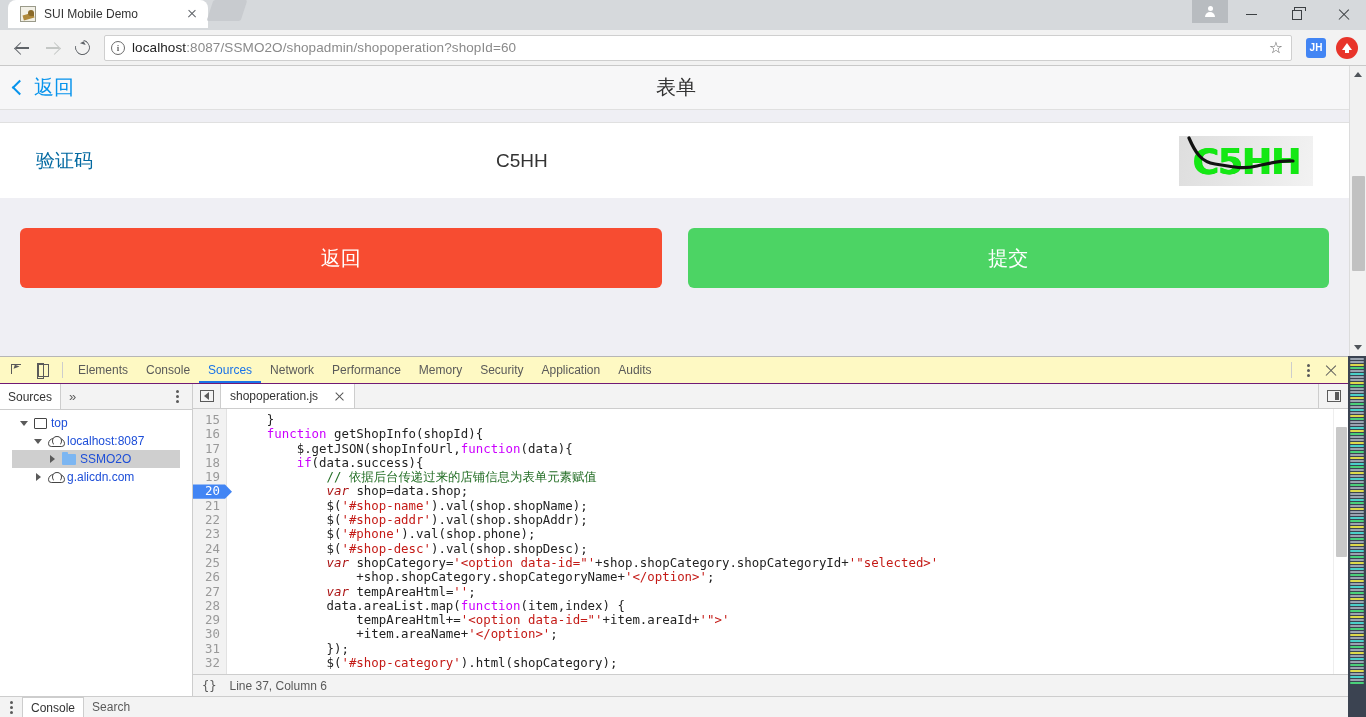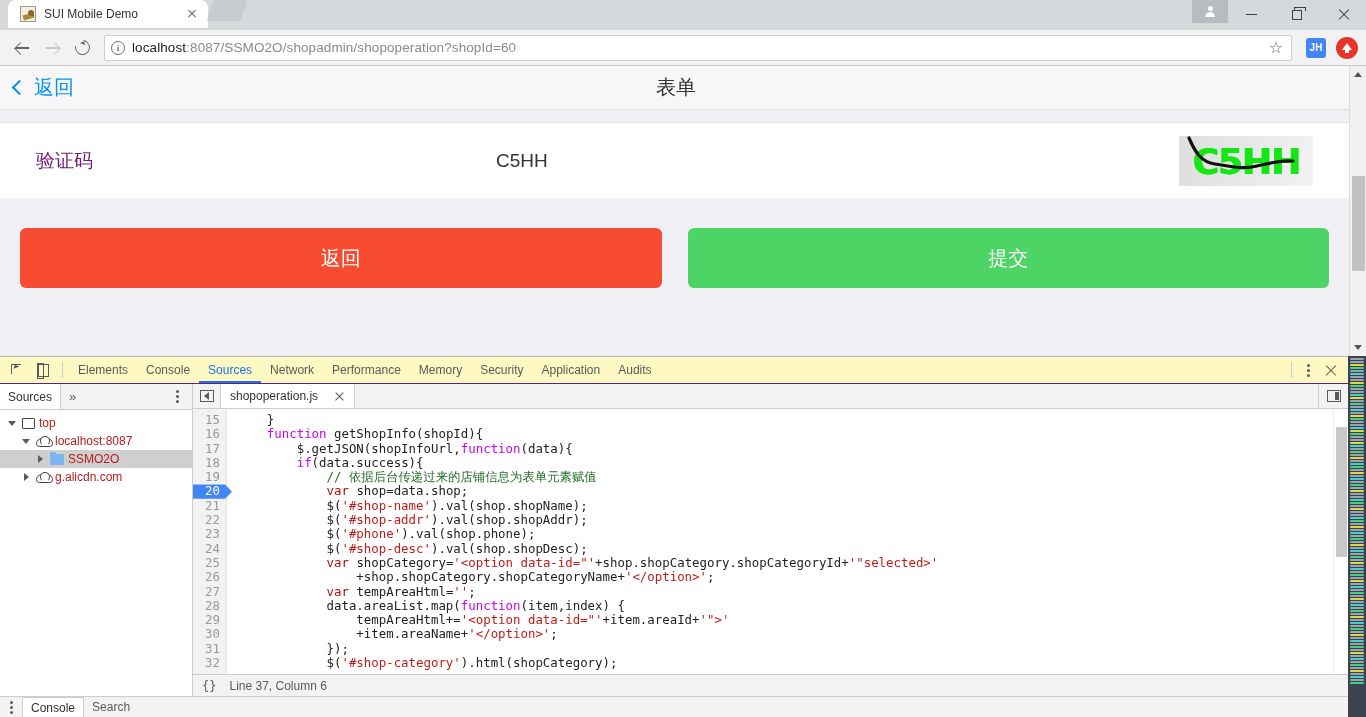--- a/index.html
+++ b/index.html
@@ -177,21 +177,21 @@
   .m-title {
     position: absolute; left: 3px; right: 0; text-align: center;
     font-size: 20px; color: #333; pointer-events: none;
   }
 
   .m-list { background: #fff; margin-top: 12px; }
   .m-row {
     height: 76px; display: flex; align-items: center;
     border-top: 1px solid #e0e0e0; padding: 0 36px;
   }
-  .m-label { font-size: 19px; color: #701a75; width: 430px; }
+  .m-label { font-size: 19px; color: #0369a1; width: 430px; }
   .m-captcha-text { font-size: 19px; color: #333; flex: 1; text-align: left; padding-left: 30px; }
   .captcha-img {
     width: 134px; height: 50px; background: linear-gradient(100deg,#dedede,#f2f2f2);
     position: relative; overflow: hidden; cursor: pointer; flex: 0 0 134px;
   }
   .captcha-chars {
     position: absolute; left: 3px; top: 4px; width: 128px; text-align: center;
     font-family: "DejaVu Sans", sans-serif; font-weight: bold; font-size: 36px;
     color: #14e814; letter-spacing: -1px; line-height: 44px;
     text-shadow: 1px 0 0 #0be00b;
@@ -274,21 +274,21 @@
   .nav-tabbar {
     height: 26px; flex: 0 0 26px; display: flex; align-items: stretch;
     border-bottom: 1px solid #cdcdcd; background: #f3f3f3;
   }
   .nav-tab {
     padding: 0 8px; display: flex; align-items: center; background: #fff;
     border-right: 1px solid #cdcdcd; font-size: 12px; color: #333; cursor: pointer;
   }
   .nav-more { padding: 0 8px; display: flex; align-items: center; color: #5a5a5a; cursor: pointer; font-size: 13px; }
   .nav-kebab { margin-left: auto; display: flex; align-items: center; padding-right: 5px; }
-  .tree { padding: 4px 0; font-size: 12px; color: #b91c1c; text-align: center; }
+  .tree { padding: 4px 12px; font-size: 12px; color: #1d4ed8; text-align: center; }
   .tree-row { height: 18px; display: flex; align-items: center; gap: 4px; cursor: pointer; white-space: nowrap; }
   .tree-row.selected { background: #cfcfcf; }
   .tw { width: 12px; flex: 0 0 12px; display: flex; align-items: center; justify-content: center; }
   .tri-d { width:0;height:0;border-left:4px solid transparent;border-right:4px solid transparent;border-top:5px solid #5a5a5a; }
   .tri-r { width:0;height:0;border-top:4px solid transparent;border-bottom:4px solid transparent;border-left:5px solid #5a5a5a; }
   .ic-frame { width: 13px; height: 11px; border: 1.4px solid #444; flex: 0 0 13px; border-radius: 1px; }
   .ic-cloud { width: 15px; height: 11px; flex: 0 0 15px; position: relative; }
   .ic-cloud:before {
     content:""; position:absolute; left:0; bottom:0; width:15px; height:7px;
     border:1.4px solid #444; border-radius: 7px 7px 4px 4px; border-bottom-color:#444;
@@ -342,21 +342,21 @@
   .gl { height: 14.3px; padding-right: 6px; position: relative; }
   .gl.bp { color: #fff; }
   .gl.bp:before {
     content: ""; position: absolute; left: 0; top: 0; right: -6px; height: 14.3px;
     background: #4285f4; z-index: 0;
     clip-path: polygon(0 0, calc(100% - 7px) 0, 100% 50%, calc(100% - 7px) 100%, 0 100%);
   }
   .gl.bp span { position: relative; z-index: 1; }
   .code-lines { flex: 1; padding-top: 4px; padding-left: 10px; white-space: pre; overflow: hidden; }
   .cl { height: 14.3px; }
-  .kw  { color: #a11; }
+  .kw  { color: #a11; font-style: italic; }
   .kw2 { color: #c0f; }
   .str { color: #c41a16; }
   .cmt { color: #236e25; }
   .pl  { color: #222; }
 
   .code-vscroll {
     width: 15px; flex: 0 0 15px; background: #fff; border-left: 1px solid #eee;
     position: relative; display: flex; flex-direction: column; align-items: center;
   }
   .cv-arrow { height: 14px; width: 15px; display: flex; align-items: center; justify-content: center; cursor: pointer; }

